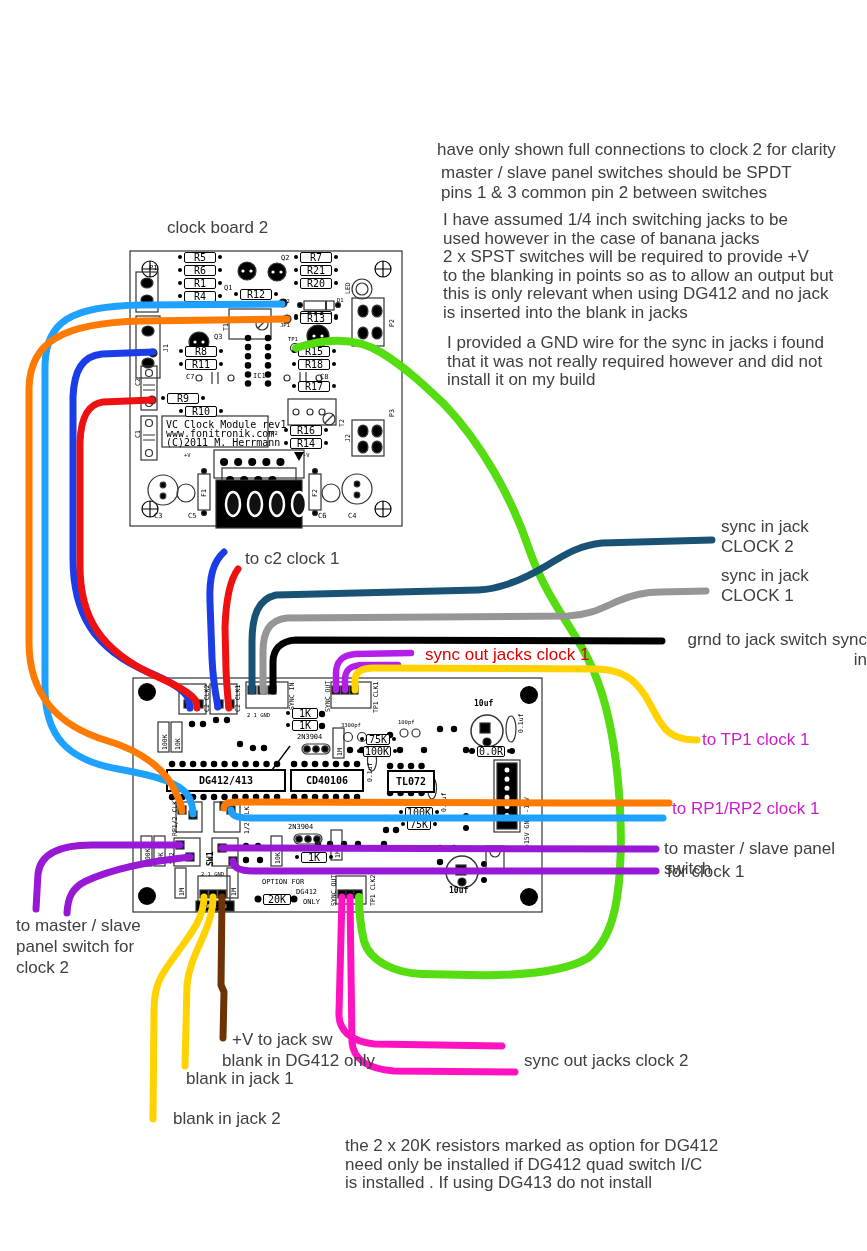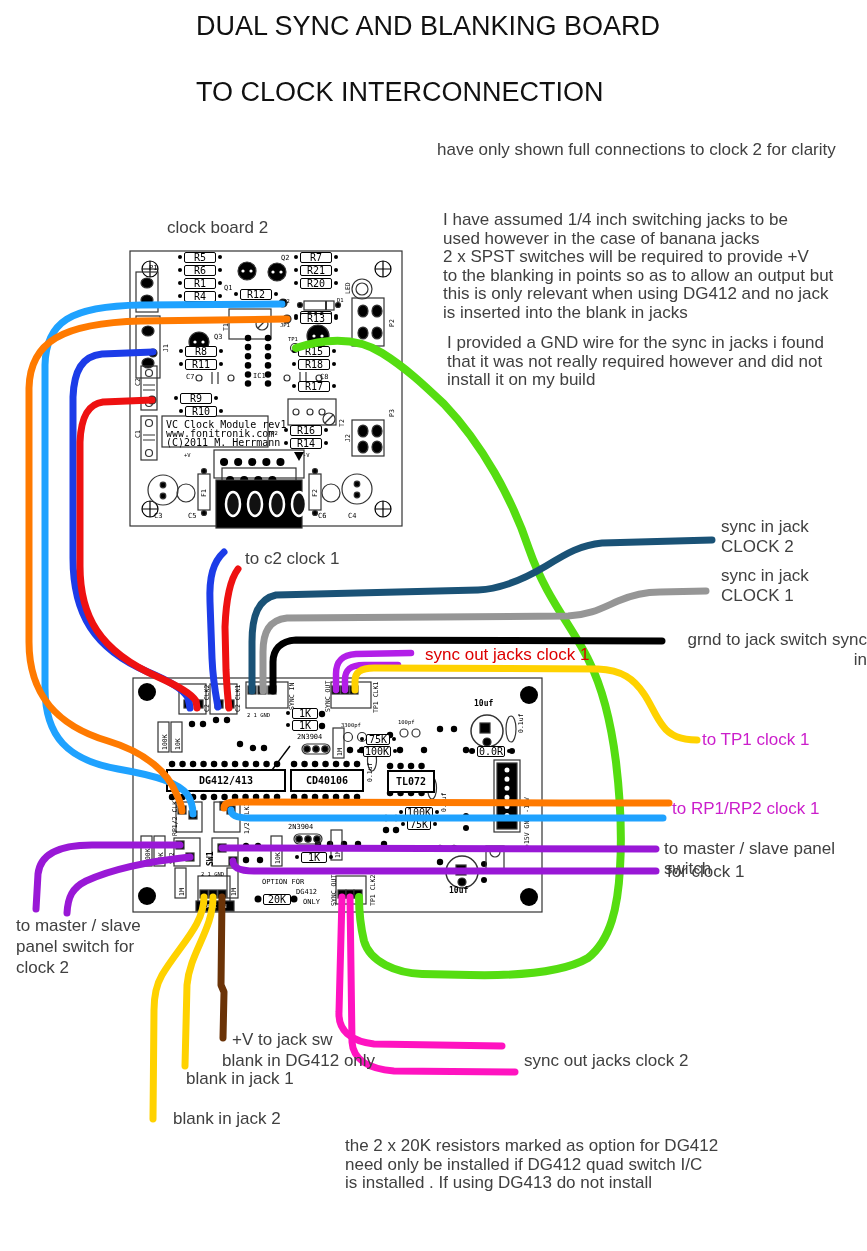--- a/index.html
+++ b/index.html
@@ -317,21 +317,21 @@
       <div class="part res" style="left: 300px; top: 265px; width: 30px;">R21</div>
       <div class="part res" style="left: 300px; top: 278px; width: 30px;">R20</div>
       <div class="part res" style="left: 300px; top: 291px; width: 30px; margin-top: 20px;">R19</div>
       <div class="part res" style="left: 240px; top: 289px; width: 30px;">R12</div>
       <div class="part res" style="left: 300px; top: 313px; width: 30px;">R13</div>
       <div class="part res" style="left: 185px; top: 346px; width: 30px;">R8</div>
       <div class="part res" style="left: 185px; top: 359px; width: 30px;">R11</div>
       <div class="part res" style="left: 298px; top: 346px; width: 30px;">R15</div>
       <div class="part res" style="left: 298px; top: 359px; width: 30px;">R18</div>
       <div class="part res" style="left: 298px; top: 381px; width: 30px;">R17</div>
-      <div class="part res" style="left: 180px; top: 393px; width: 30px;">R9</div>
+      <div class="part res" style="left: 167px; top: 393px; width: 30px;">R9</div>
       <div class="part res" style="left: 185px; top: 406px; width: 30px;">R10</div>
       <div class="part res" style="left: 290px; top: 425px; width: 30px;">R16</div>
       <div class="part res" style="left: 290px; top: 438px; width: 30px;">R14</div>
       <div class="part plain" style="left: 224px; top: 284px;">Q1</div>
       <div class="part plain" style="left: 281px; top: 254px;">Q2</div>
       <div class="part plain" style="left: 214px; top: 333px;">Q3</div>
       <div class="part plain" style="left: 331px; top: 337px;">Q4</div>
       <div class="part tiny" style="left: 288px; top: 336px;">TP1</div>
       <div class="part tiny" style="left: 268px; top: 430px;">TP2</div>
       <div class="part plain" style="left: 253px; top: 372px;">IC1</div>
@@ -431,26 +431,26 @@
     <path stroke-width="7" d="M 180,845 L 92,845 C 56,845 40,856 38,874 L 36,909" stroke="#9918D6"></path>
     <path stroke-width="7" d="M 190,857 C 152,861 112,869 86,881 C 72,888 68,897 67,913" stroke="#9918D6"></path>
     <path stroke-width="7" d="M 342,897 L 339,1012 C 338,1030 350,1041 374,1044 L 502,1046" stroke="#FF13C0"></path>
     <path stroke-width="7" d="M 350,897 L 352,1042 C 353,1059 368,1069 394,1071 L 515,1072" stroke="#FF13C0"></path>
     <path stroke-width="7" d="M 213,897 C 213,930 190,952 187,985 L 185,1066" stroke="#FFD200"></path>
     <path stroke-width="7" d="M 204,897 C 204,925 180,945 162,975 C 155,987 154,998 154,1010 L 153,1119" stroke="#FFD200"></path>
     <path stroke-width="7" d="M 222,897 L 221,985 L 224,992 L 223,1038" stroke="#6B3307"></path>
   </svg>
 
   <div id="labels-layer">
-    <div class="lbl title" style="left:196px;top:10px;"><span>DUAL SYNC AND BLANKING BOARD</span><br>
-         <span>TO CLOCK INTERCONNECTION</span></div>
 
     <div class="lbl" style="left:167px;top:218px;">clock board 2</div>
 
     <div class="lbl" style="left:437px;top:140px;">have only shown full connections to clock 2 for clarity</div>
+    <div class="lbl" style="left:441px;top:163px;">master / slave panel switches should be SPDT
+pins 1 &amp; 3 common pin 2 between switches</div>
     <div class="lbl" style="left:443px;top:211px;line-height:18.5px;">I have assumed 1/4 inch switching jacks to be
 used however in the case of banana jacks
 2 x SPST switches will be required to provide +V
 to the blanking in points so as to allow an output but
 this is only relevant when using DG412 and no jack
 is inserted into the blank in jacks</div>
     <div class="lbl" style="left:447px;top:334px;line-height:18.5px;">I provided a GND wire for the sync in jacks i found
 that it was not really required however and did not
 install it on my build</div>
     <div class="lbl" style="left:345px;top:1137px;line-height:18.5px;">the 2 x 20K resistors marked as option for DG412

